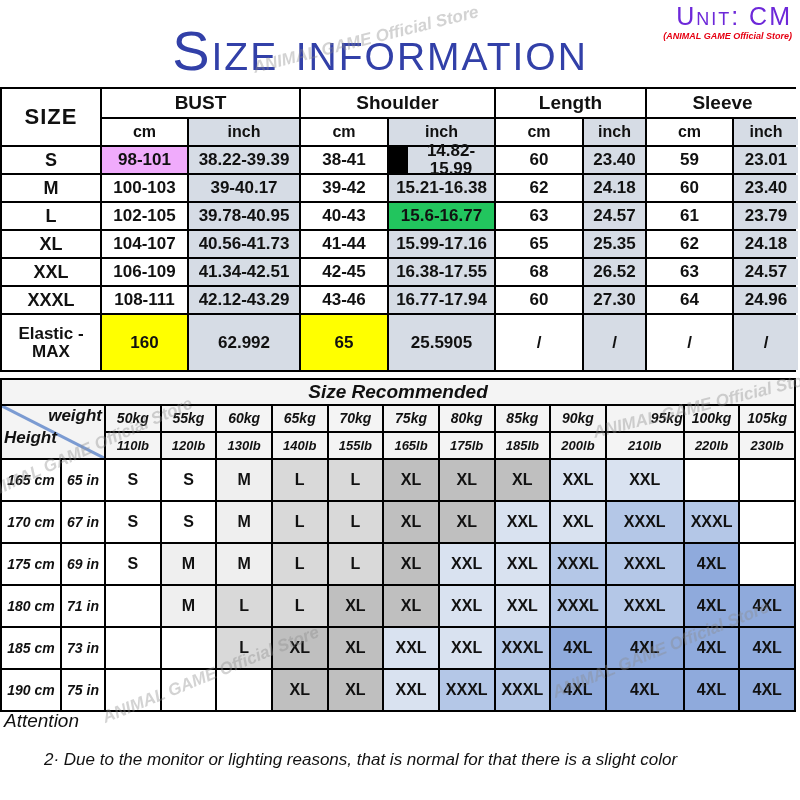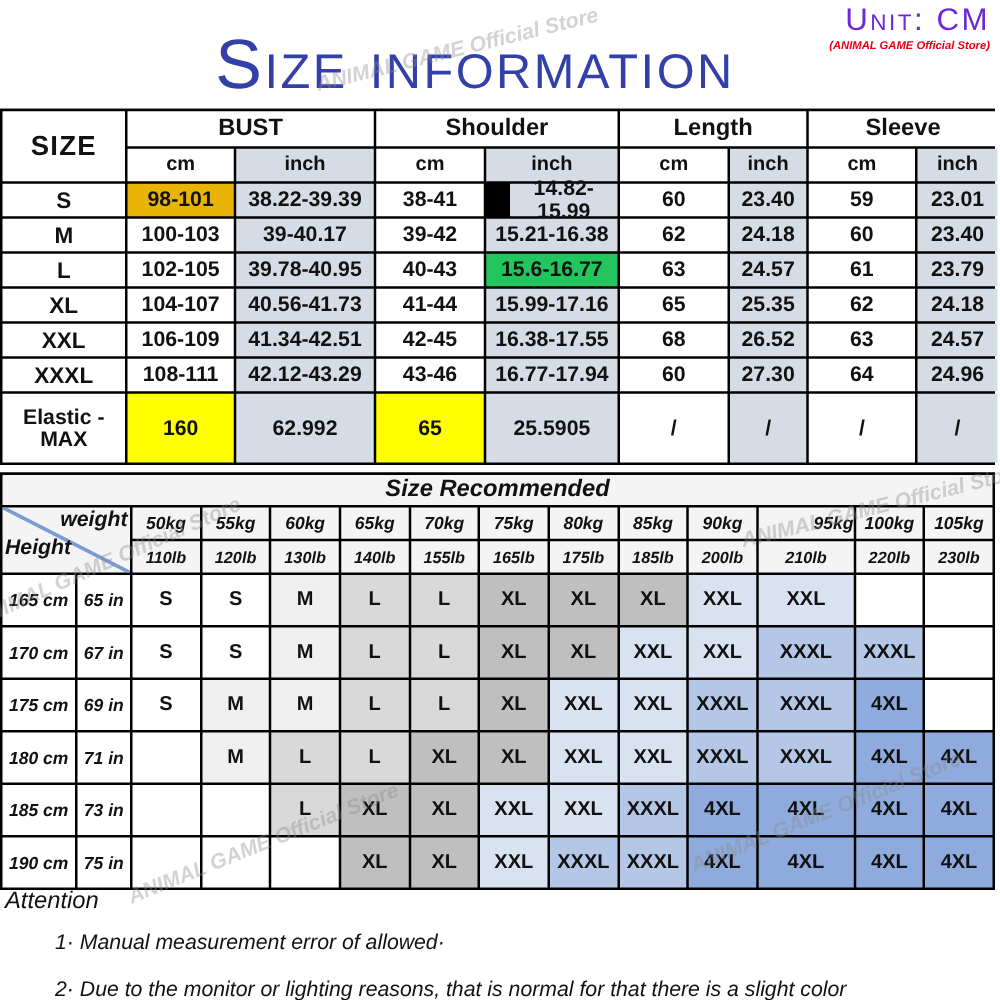--- a/index.html
+++ b/index.html
@@ -77,21 +77,21 @@
     <div class="cell unit-h">cm</div>
     <div class="cell unit-h inchbg" style="background: rgb(214, 220, 229);">inch</div>
     <div class="cell unit-h">cm</div>
     <div class="cell unit-h inchbg" style="background: rgb(214, 220, 229);">inch</div>
     <div class="cell unit-h">cm</div>
     <div class="cell unit-h inchbg" style="background: rgb(214, 220, 229);">inch</div>
     <div class="cell unit-h">cm</div>
     <div class="cell unit-h inchbg" style="background: rgb(214, 220, 229);">inch</div>
 
   <div class="cell size-label">S</div>
-      <div class="cell val" style="background: #eab308;">98-101</div>
+      <div class="cell val" style="background: #f0abfc;">98-101</div>
       <div class="cell val" style="background: rgb(214, 220, 229);">38.22-39.39</div>
       <div class="cell val" style="background: rgb(255, 255, 255);">38-41</div>
       <div class="cell val" style="background: rgb(214, 220, 229); margin-left: 19px;">14.82-15.99</div>
       <div class="cell val" style="background: rgb(255, 255, 255);">60</div>
       <div class="cell val" style="background: rgb(214, 220, 229);">23.40</div>
       <div class="cell val" style="background: rgb(255, 255, 255);">59</div>
       <div class="cell val" style="background: rgb(214, 220, 229);">23.01</div>
       <div class="cell size-label">M</div>
       <div class="cell val" style="background: rgb(255, 255, 255);">100-103</div>
       <div class="cell val" style="background: rgb(214, 220, 229);">39-40.17</div>
@@ -263,21 +263,20 @@
       <div class="cell sz" style="background: rgb(180, 199, 231);">XXXL</div>
       <div class="cell sz" style="background: rgb(180, 199, 231);">XXXL</div>
       <div class="cell sz" style="background: rgb(143, 170, 220);">4XL</div>
       <div class="cell sz" style="background: rgb(143, 170, 220);">4XL</div>
       <div class="cell sz" style="background: rgb(143, 170, 220);">4XL</div>
       <div class="cell sz" style="background: rgb(143, 170, 220);">4XL</div>
     </div>
 
   <div class="attn">
     <h2>Attention</h2>
-    <p class="p1">1· Manual measurement error of allowed·</p>
     <p class="p2">2·  Due to the monitor or lighting reasons, that is normal for that there is a slight color</p>
 
   </div>
 
   <span class="wm" style="left:250px;top:30px;transform:rotate(-14deg);">ANIMAL GAME Official Store</span>
   <span class="wm" style="left:-30px;top:440px;transform:rotate(-24deg);">ANIMAL GAME Official Store</span>
   <span class="wm" style="left:590px;top:395px;transform:rotate(-14deg);">ANIMAL GAME Official Store</span>
   <span class="wm" style="left:95px;top:665px;transform:rotate(-22deg);">ANIMAL GAME Official Store</span>
   <span class="wm" style="left:545px;top:640px;transform:rotate(-22deg);">ANIMAL GAME Official Store</span>
 

